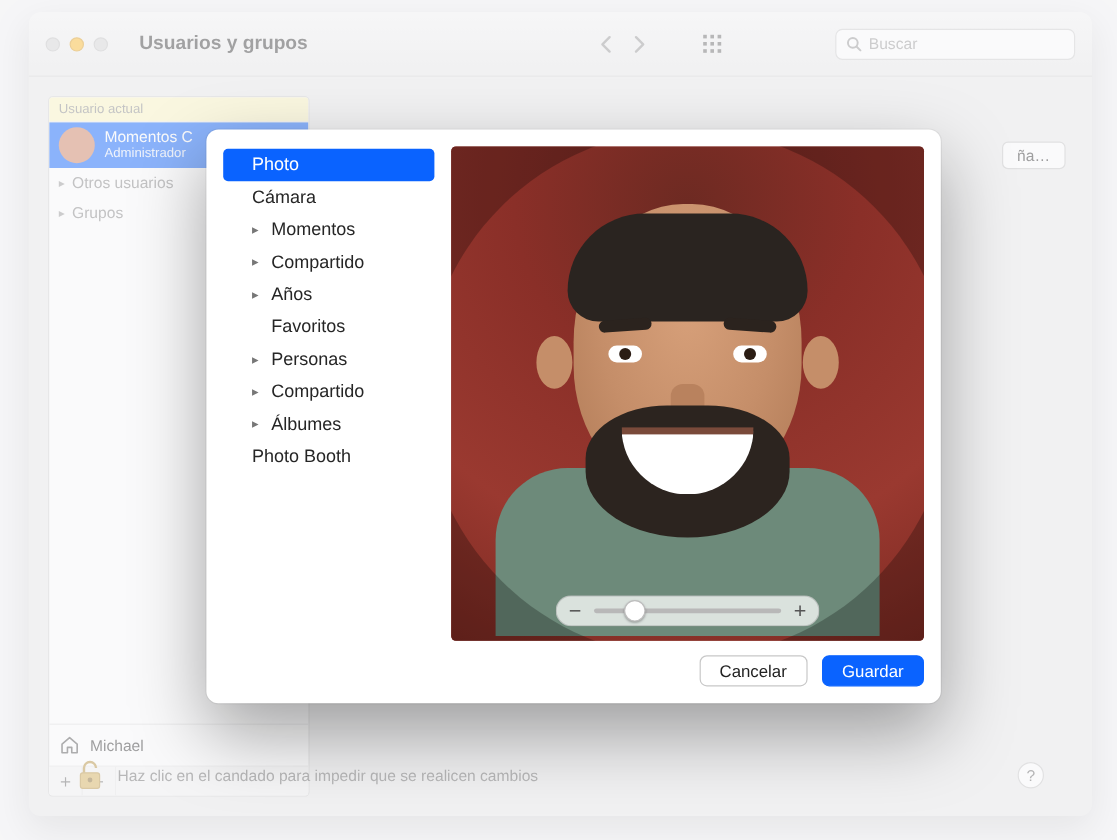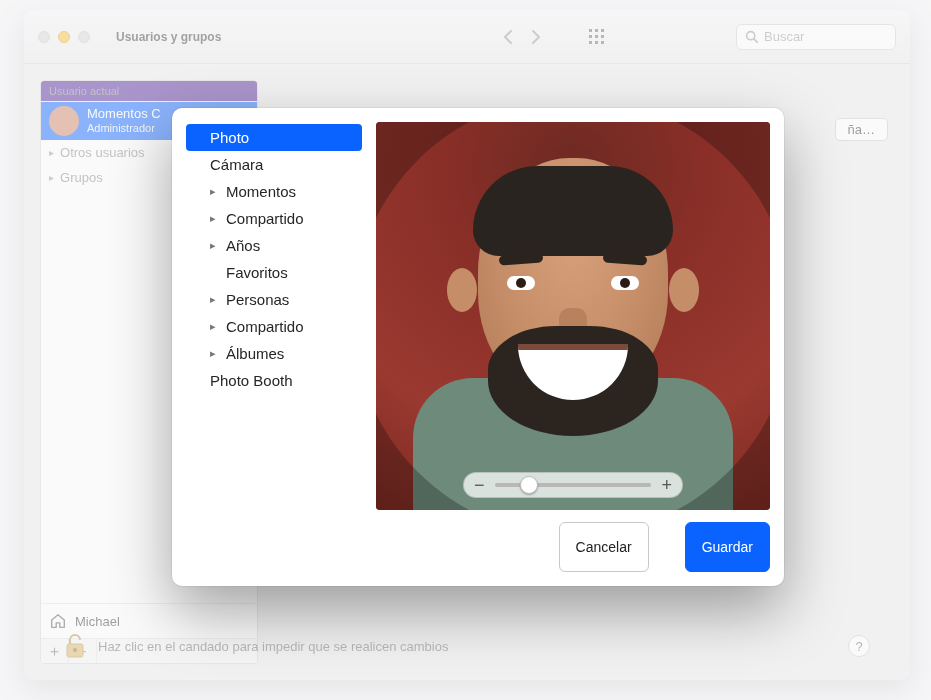--- a/index.html
+++ b/index.html
@@ -39,34 +39,34 @@
       padding: 0 14px;
       border-bottom: 1px solid #d6d6d6;
       background: linear-gradient(#f6f6f6,#eaeaea);
       gap: 12px;
     }
     .traffic { display:flex; gap:8px; padding-right:10px; }
     .tl-btn { width:12px; height:12px; border-radius:50%; }
     .tl-min   { background:#febc2e; border:1px solid #dfa023; }
     .tl-disabled { background:#d8d8d8; border:1px solid #c4c4c4; }
 
-    .win-title { font-size:12px; font-weight:600; color:#3a3a3a; margin-left:4px; margin-right:auto; }
+    .win-title { font-size:16px; font-weight:600; color:#3a3a3a; margin-left:4px; margin-right:auto; }
 
     .nav-btns { display:flex; gap:0; margin-left:150px; }
     .nav-btn {
       width:28px; height:26px; display:flex; align-items:center; justify-content:center;
       color:#9a9a9a;
     }
     .apps-btn {
       width:34px; height:26px; display:flex; align-items:center; justify-content:center;
       margin-left:18px; color:#6a6a6a;
     }
     .search-wrap {
       margin-left:auto;
-      width:160px; height:26px;
+      width:200px; height:26px;
       background:#fff; border:1px solid #d0d0d0; border-radius:6px;
       display:flex; align-items:center; padding:0 8px; gap:6px;
       color:#9a9a9a; font-size:13px;
     }
 
     
     .prefs-body {
       flex:1; display:flex; padding:16px;
       gap:14px;
     }
@@ -75,21 +75,21 @@
       width:218px;
       background:#fff;
       border:1px solid #d6d6d6;
       border-radius:4px;
       display:flex; flex-direction:column;
       overflow:hidden;
     }
     .sb-header {
       font-size:11px; color:#888; padding:4px 8px;
       border-bottom:1px solid #eee;
-      background:#4c1d95;
+      background:#fef9c3;
     }
     .sb-user {
       display:flex; align-items:center; gap:8px;
       padding:4px 8px;
       background:#0a63ff; color:#fff;
     }
     .sb-avatar {
       width:30px; height:30px; border-radius:50%; background:#d08060;
       flex:none;
     }
@@ -258,23 +258,23 @@
       width:18px; height:18px; border-radius:50%;
       background:#fff; border:1px solid #bdbdbd;
       box-shadow:0 1px 2px rgba(0,0,0,0.3);
     }
 
     .sheet-buttons {
       display:flex; gap:12px; justify-content:flex-end;
       padding-top:12px;
     }
     .btn {
-      font-size:14px; padding:16px 16px;
+      font-size:14px; padding:4px 16px;
       border-radius:6px; border:1px solid #c8c8c8;
-      background:#fff; color:#222;margin-left:24px;
+      background:#fff; color:#222;
     }
     .btn.primary {
       background:#0a63ff; border-color:#0a63ff; color:#fff;
       font-weight:500;
     }
 
     svg { display:block; }
   </style>
 </head>
 <body>

